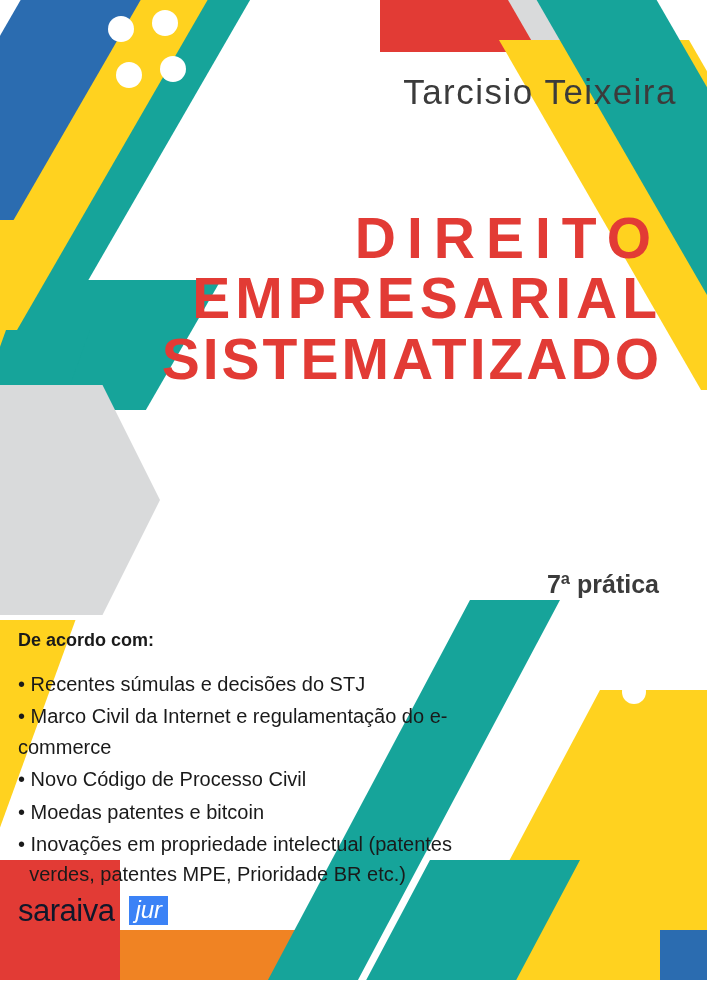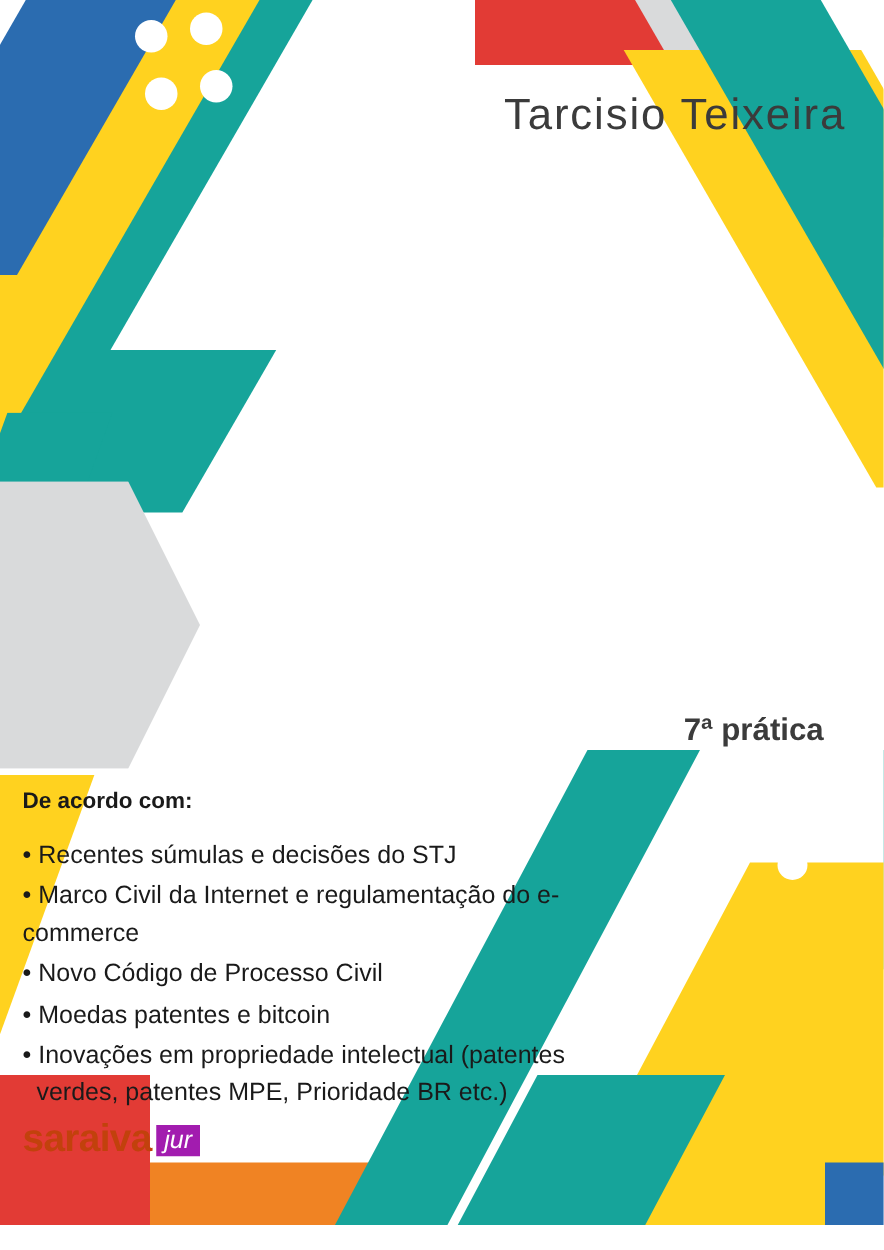--- a/index.html
+++ b/index.html
@@ -228,29 +228,29 @@
   
   .logo {
     position: absolute;
     left: 18px;
     top: 893px;
     display: flex;
     align-items: flex-end;
   }
   .logo-main {
     font-size: 31px;
-    font-weight: 700;
-    color: #c2410c;
+    font-weight: 400;
+    color: #0f172a;
     letter-spacing: -0.5px;
   }
   .logo-jur {
-    margin-left: 4px;
-    background: #a21caf;
+    margin-left: 15px;
+    background: #3b82f6;
     color: #ffffff;
-    font-size: 20px;
+    font-size: 24px;
     font-style: italic;
     padding: 2px 6px 3px 6px;
     line-height: 1;
     position: relative;
     top: -4px;
   }
 </style>
 </head>
 <body>
 
@@ -288,20 +288,25 @@
   <div class="shape br-blue"></div>
 
   <div class="shape dots-bottom">
     <span class="dot" style="left:6px; top:6px; width:24px; height:24px;"></span>
     <span class="dot" style="left:52px; top:0px; width:24px; height:24px;"></span>
     <span class="dot" style="left:22px; top:50px; width:24px; height:24px;"></span>
   </div>
 
   <div class="author">Tarcisio Teixeira</div>
 
+  <div class="title-block">
+    <div class="title-line l1">DIREITO</div>
+    <div class="title-line l2">EMPRESARIAL</div>
+    <div class="title-line l3">SISTEMATIZADO</div>
+  </div>
 
   <div class="edition">7ª prática</div>
 
   <div class="features">
     <div class="features-title">De acordo com:</div>
     <div class="feature-item">• Recentes súmulas e decisões do STJ</div>
     <div class="feature-item">• Marco Civil da Internet e regulamentação do e-commerce</div>
     <div class="feature-item">• Novo Código de Processo Civil</div>
     <div class="feature-item">• Moedas patentes e bitcoin</div>
     <div class="feature-item">• Inovações em propriedade intelectual (patentes

